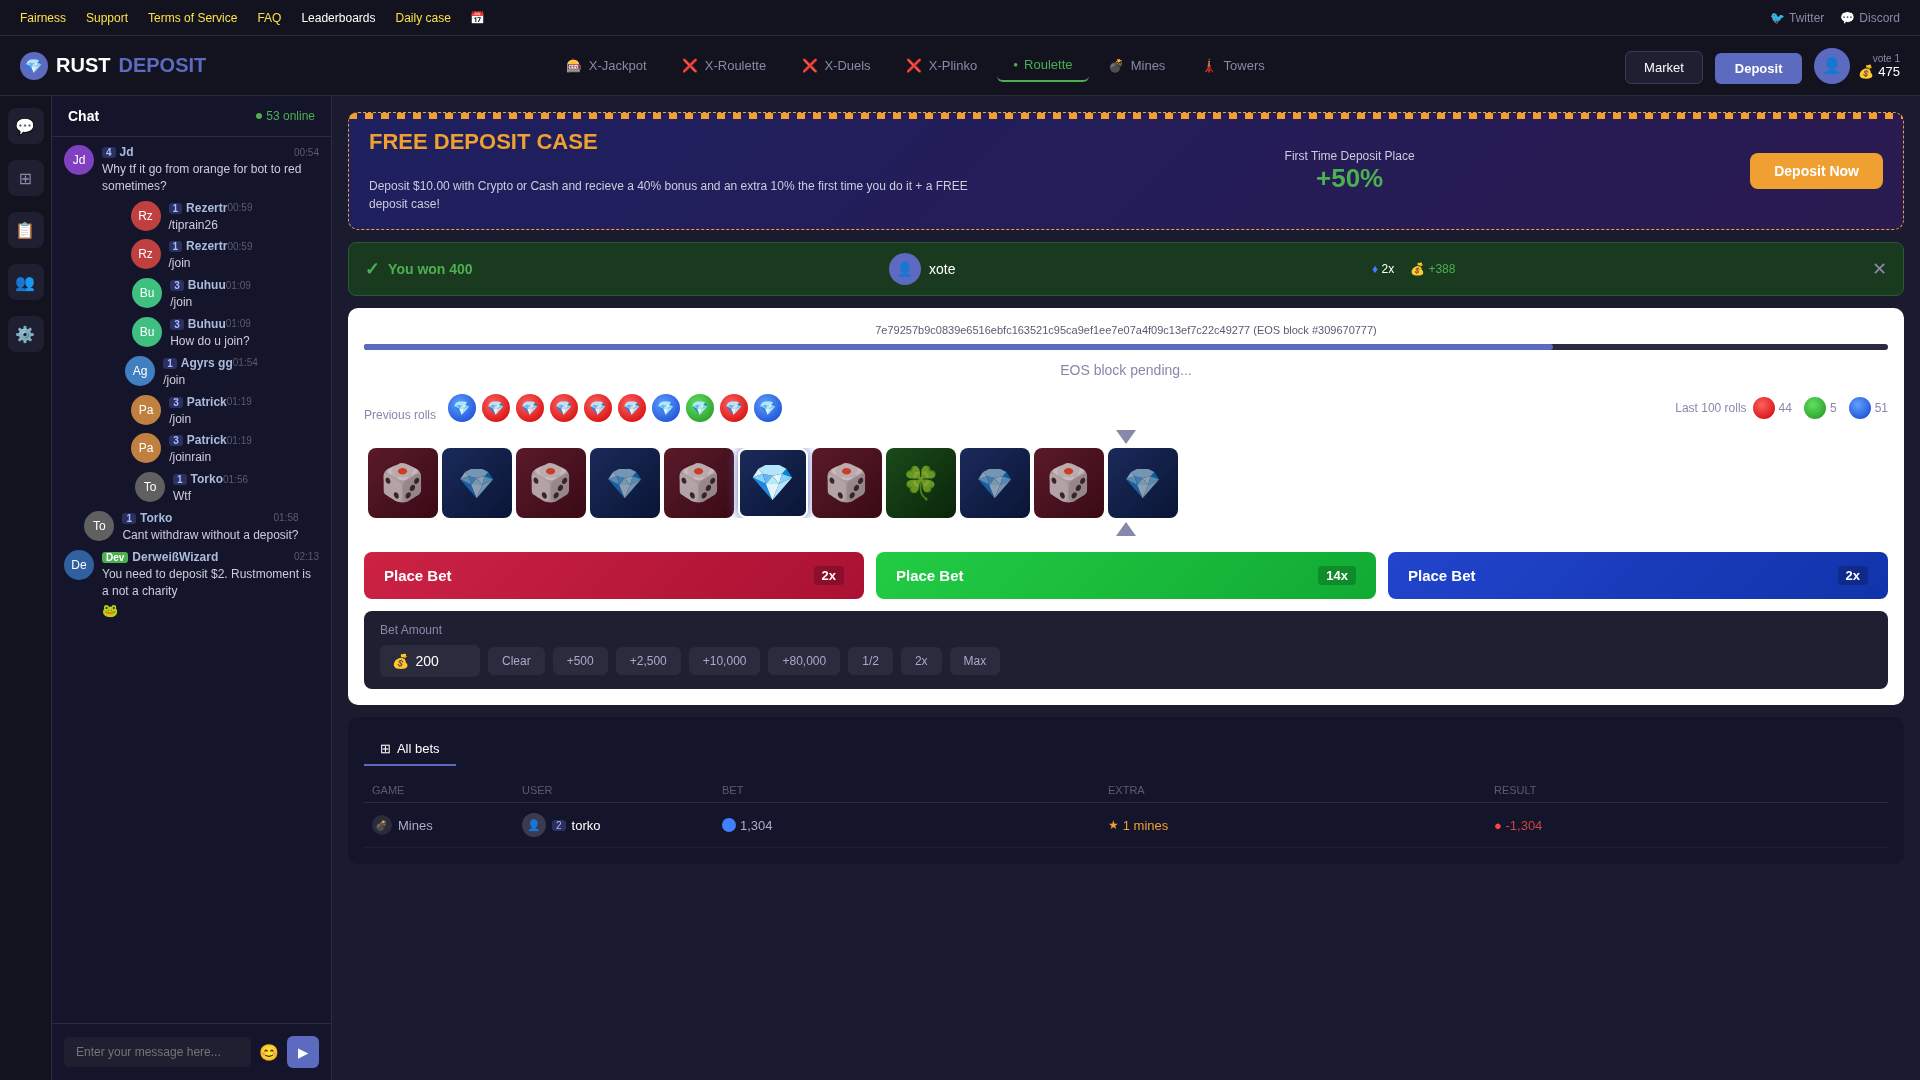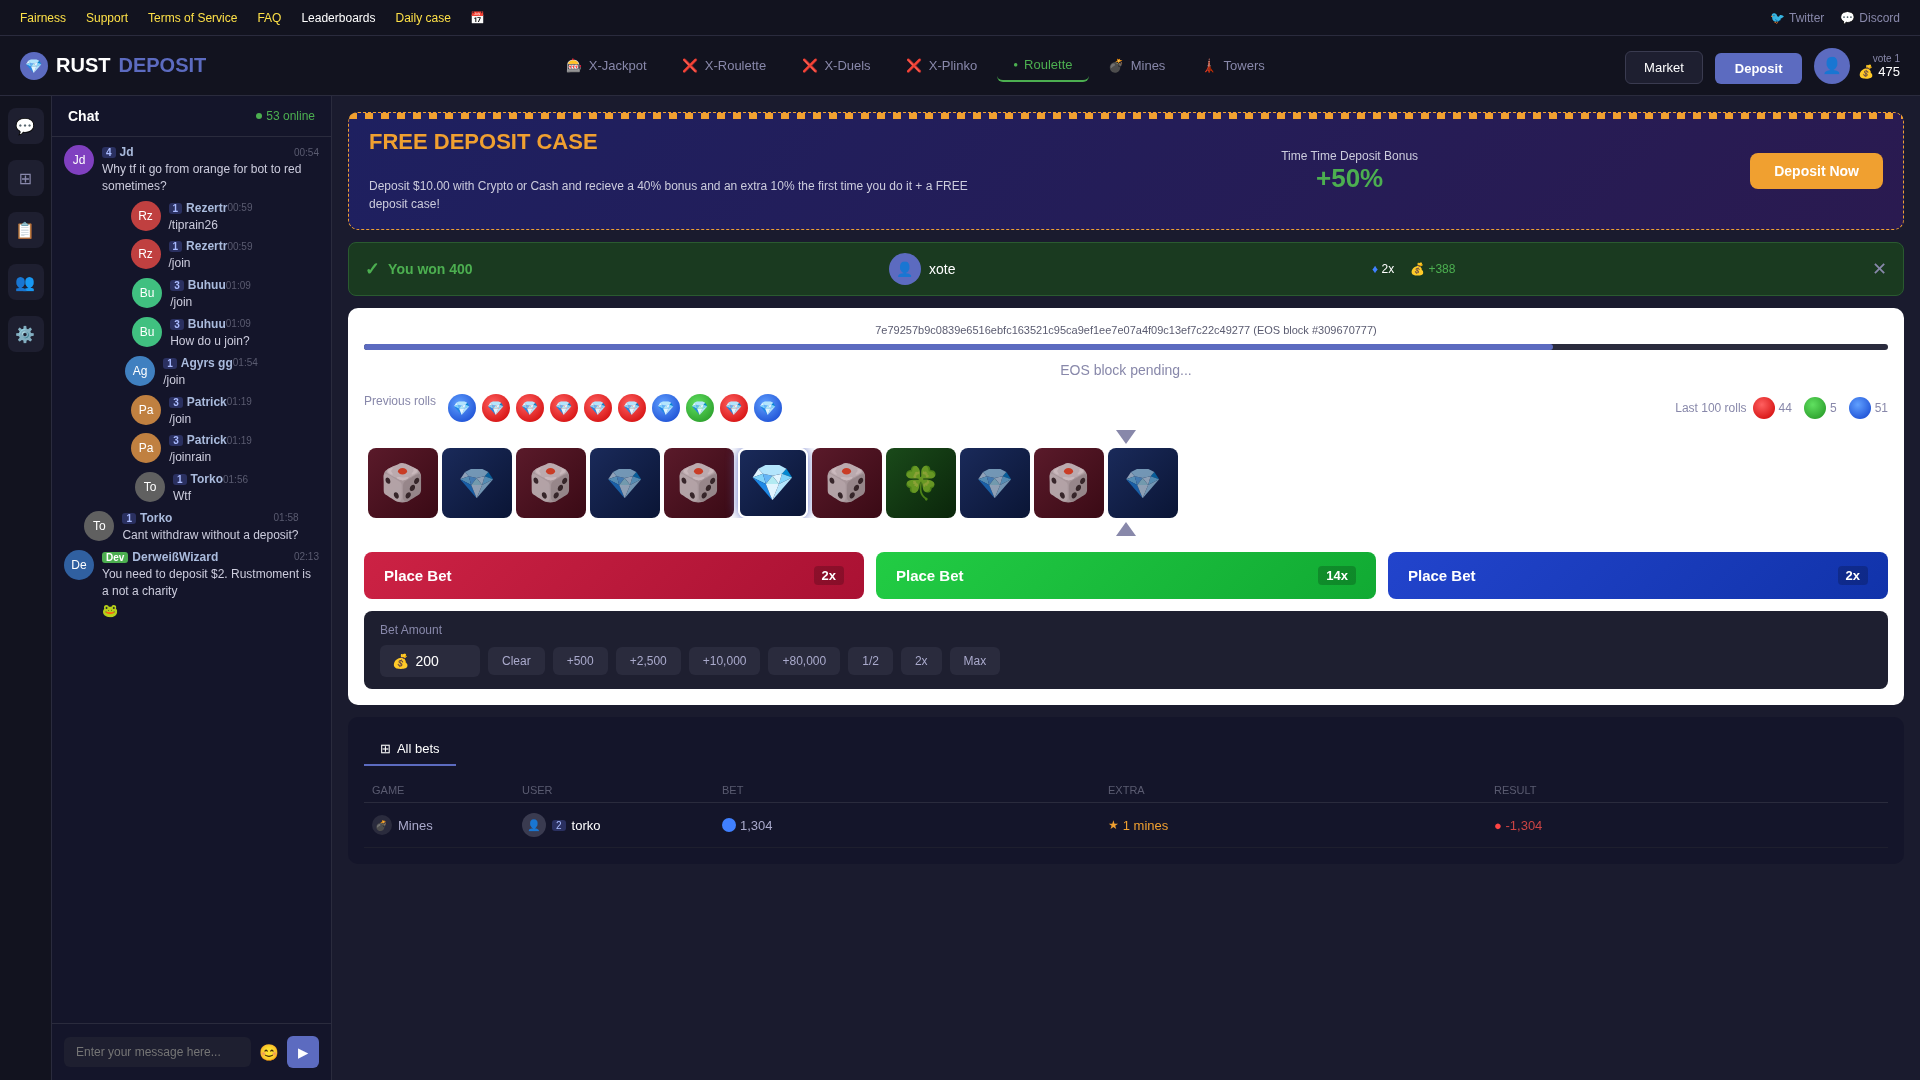--- a/index.html
+++ b/index.html
@@ -555,21 +555,21 @@
 
   <div class="main-content">
 
     <div class="promo-banner">
       <div class="promo-dots"></div>
       <div>
         <div class="promo-title">FREE DEPOSIT CASE</div>
         <div class="promo-desc">Deposit $10.00 with Crypto or Cash and recieve a 40% bonus and an extra 10% the first time you do it + a FREE deposit case!</div>
       </div>
       <div class="promo-right">
-        <div class="promo-bonus-title">Time Time Deposit Bonus</div>
+        <div class="promo-bonus-title">First Time Deposit Place</div>
         <div class="promo-bonus-val">+50%</div>
       </div>
       <button class="deposit-now-btn">Deposit Now</button>
     </div>
 
     <div class="win-notification">
       <div class="win-left">
         <span class="win-check">✓</span>
         <span>You won 400</span>
       </div>
@@ -589,21 +589,21 @@
     </div>
 
     <div class="roulette-area">
       <div class="block-hash">7e79257b9c0839e6516ebfc163521c95ca9ef1ee7e07a4f09c13ef7c22c49277 (EOS block #309670777)</div>
       <div class="progress-bar">
         <div class="progress-fill"></div>
       </div>
       <div class="pending-text">EOS block pending...</div>
 
       <div class="rolls-header">
-        <div style="display:flex;align-items:flex-start;gap:12px">
+        <div style="display:flex;align-items:flex-end;gap:12px">
           <span>Previous rolls</span>
           <div class="prev-rolls">
             <div class="gem gem-blue">💎</div>
             <div class="gem gem-red">💎</div>
             <div class="gem gem-red">💎</div>
             <div class="gem gem-red">💎</div>
             <div class="gem gem-red">💎</div>
             <div class="gem gem-red">💎</div>
             <div class="gem gem-blue">💎</div>
             <div class="gem gem-green">💎</div>

